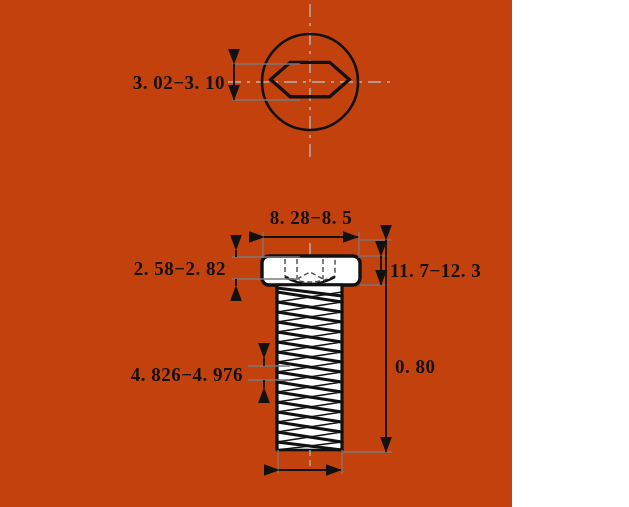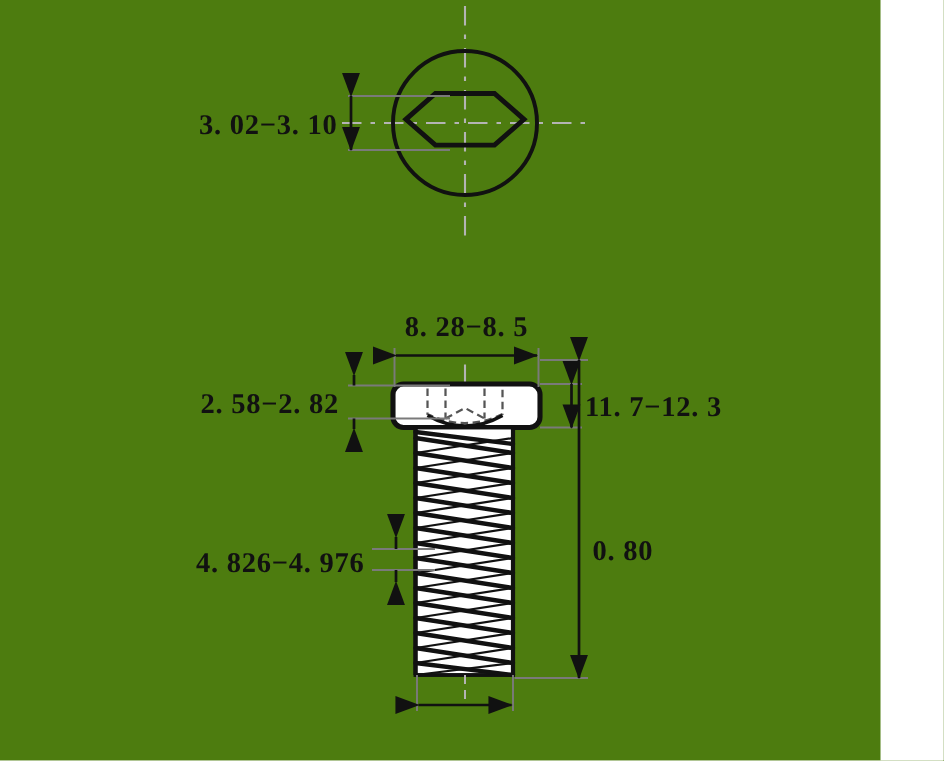--- a/index.html
+++ b/index.html
@@ -1,18 +1,18 @@
 <!DOCTYPE html>
 <html><head>
 <meta charset="utf-8">
 <style>
   html,body{margin:0;padding:0;background:#ffffff;}
   body{width:629px;height:507px;overflow:hidden;
        font-family:"Liberation Serif","DejaVu Serif",serif;}
-  #sheet{position:relative;width:587px;height:507px;background:#4d7c0f;}
+  #sheet{position:relative;width:512px;height:507px;background:#c2410c;}
   svg{display:block;}
   .dimtext{font-family:"Liberation Serif","DejaVu Serif",serif;
            font-size:19px;font-weight:700;fill:#111;letter-spacing:0.5px;}
 </style>
 </head>
 <body>
 
 <div id="sheet">
   <svg width="629" height="507" viewBox="0 0 629 507">
 

